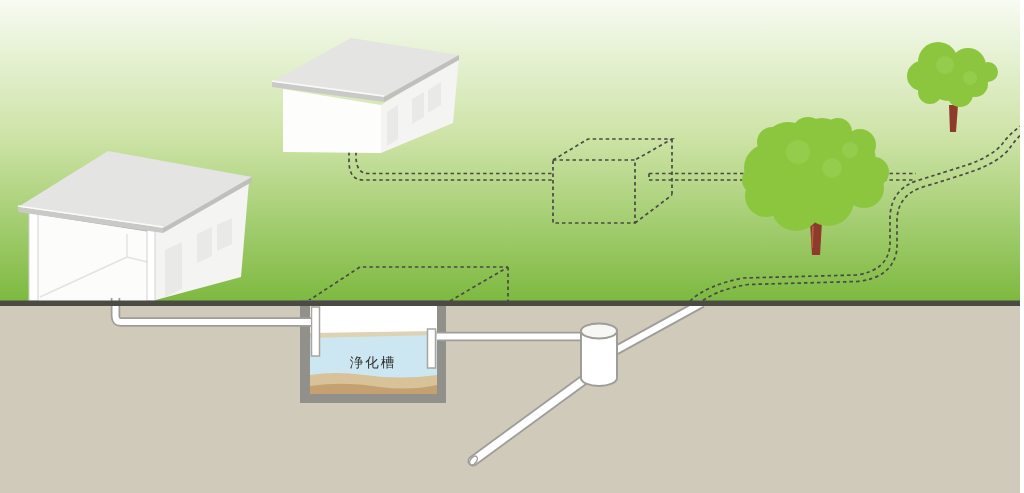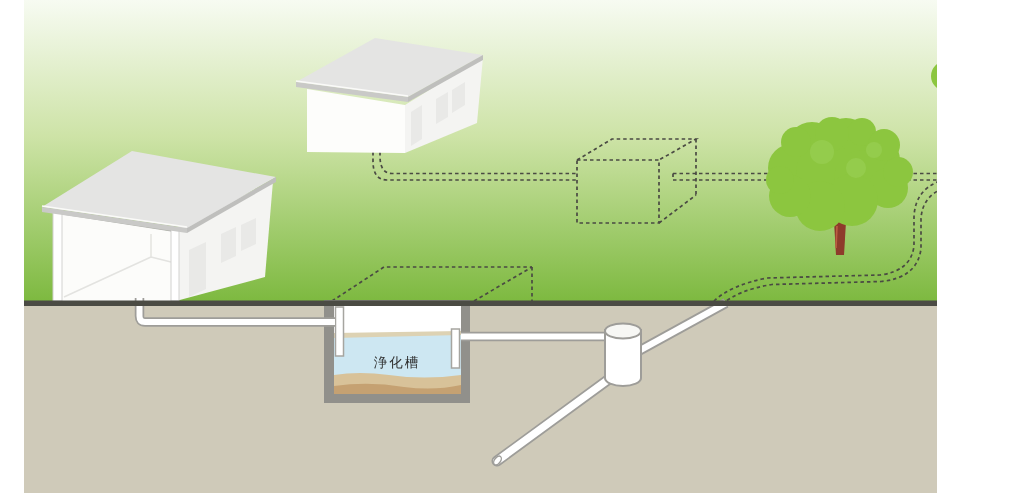--- a/index.html
+++ b/index.html
@@ -1,16 +1,16 @@
 <!DOCTYPE html>
 <html><head>
 <meta charset="utf-8">
 <style>
   html,body{margin:0;padding:0;background:#fff;}
-  #stage{position:relative;width:913px;height:493px;overflow:hidden;font-family:"DejaVu Sans","Liberation Sans",sans-serif;margin-left:24px;}
+  #stage{position:relative;width:1020px;height:493px;overflow:hidden;font-family:"DejaVu Sans","Liberation Sans",sans-serif;}
   svg{display:block;}
   .dash{fill:none;stroke-width:1.7;stroke-dasharray:3.5 3;}
   text.tank-label{font-size:13.5px;letter-spacing:2px;font-family:"DejaVu Sans","Liberation Sans",sans-serif;}
 </style>
 </head>
 <body>
 
 <div id="stage">
 <svg width="1024" height="493" viewBox="0 0 1024 493">
   <defs>

